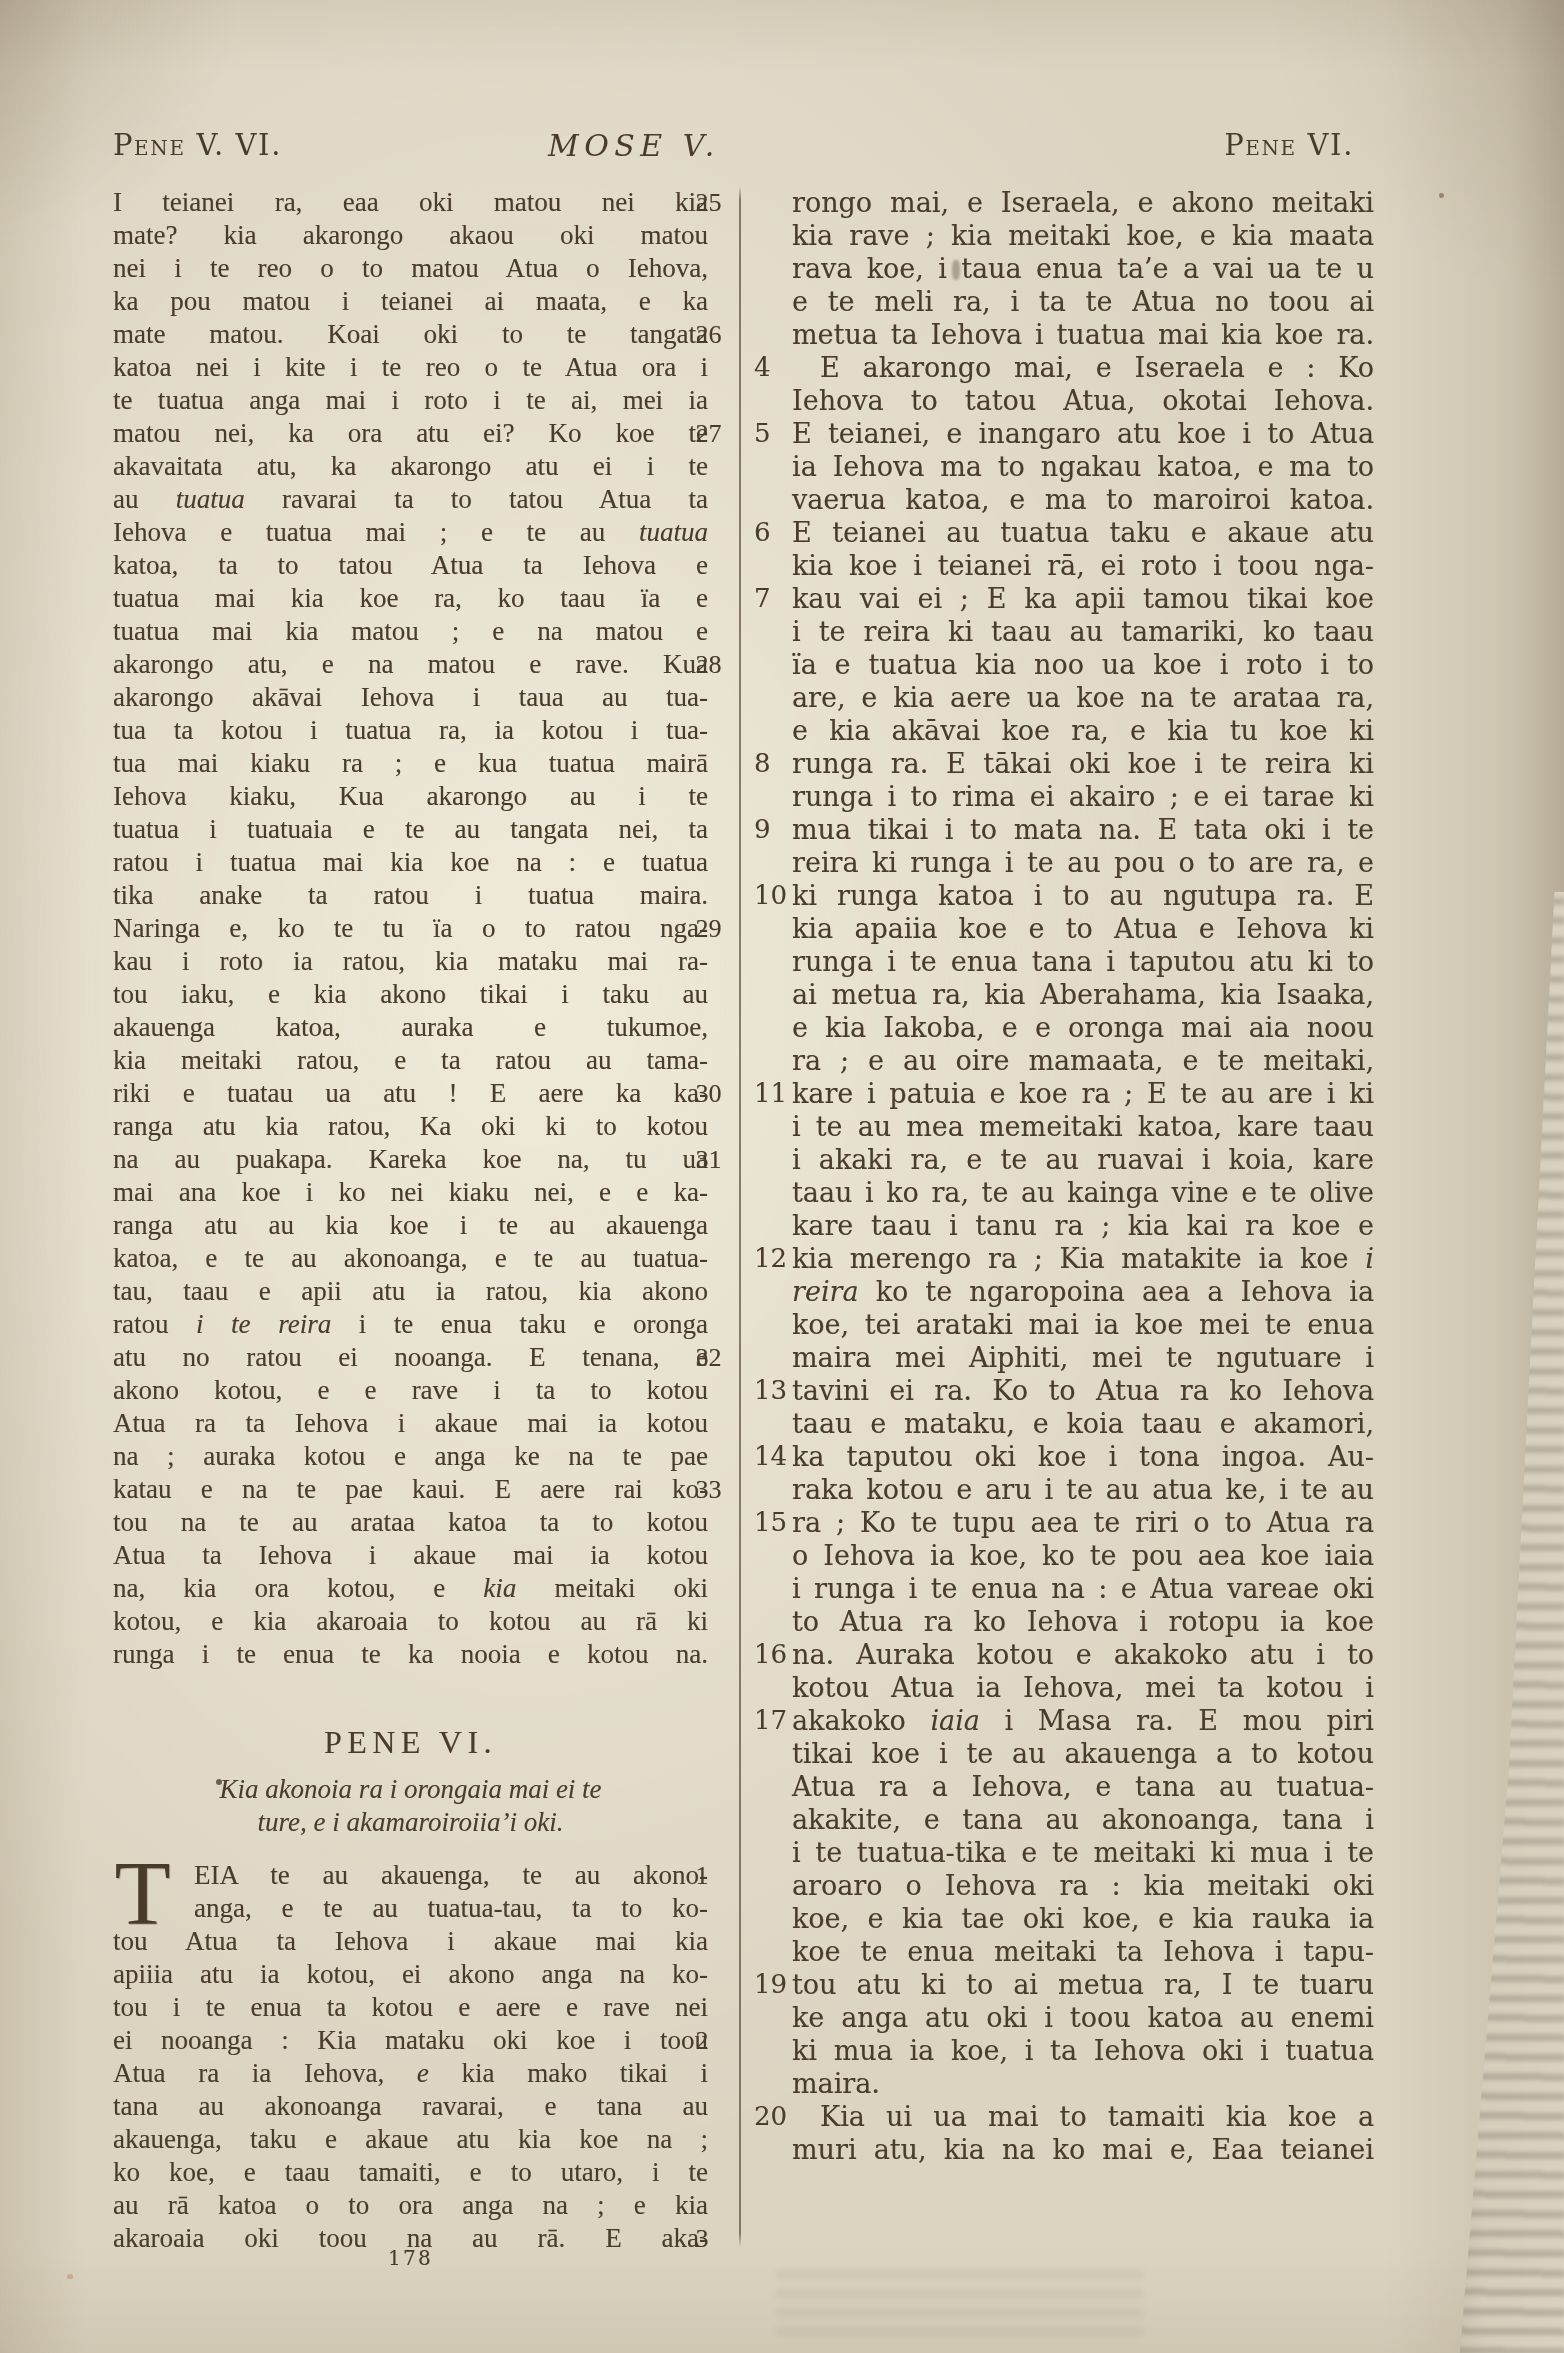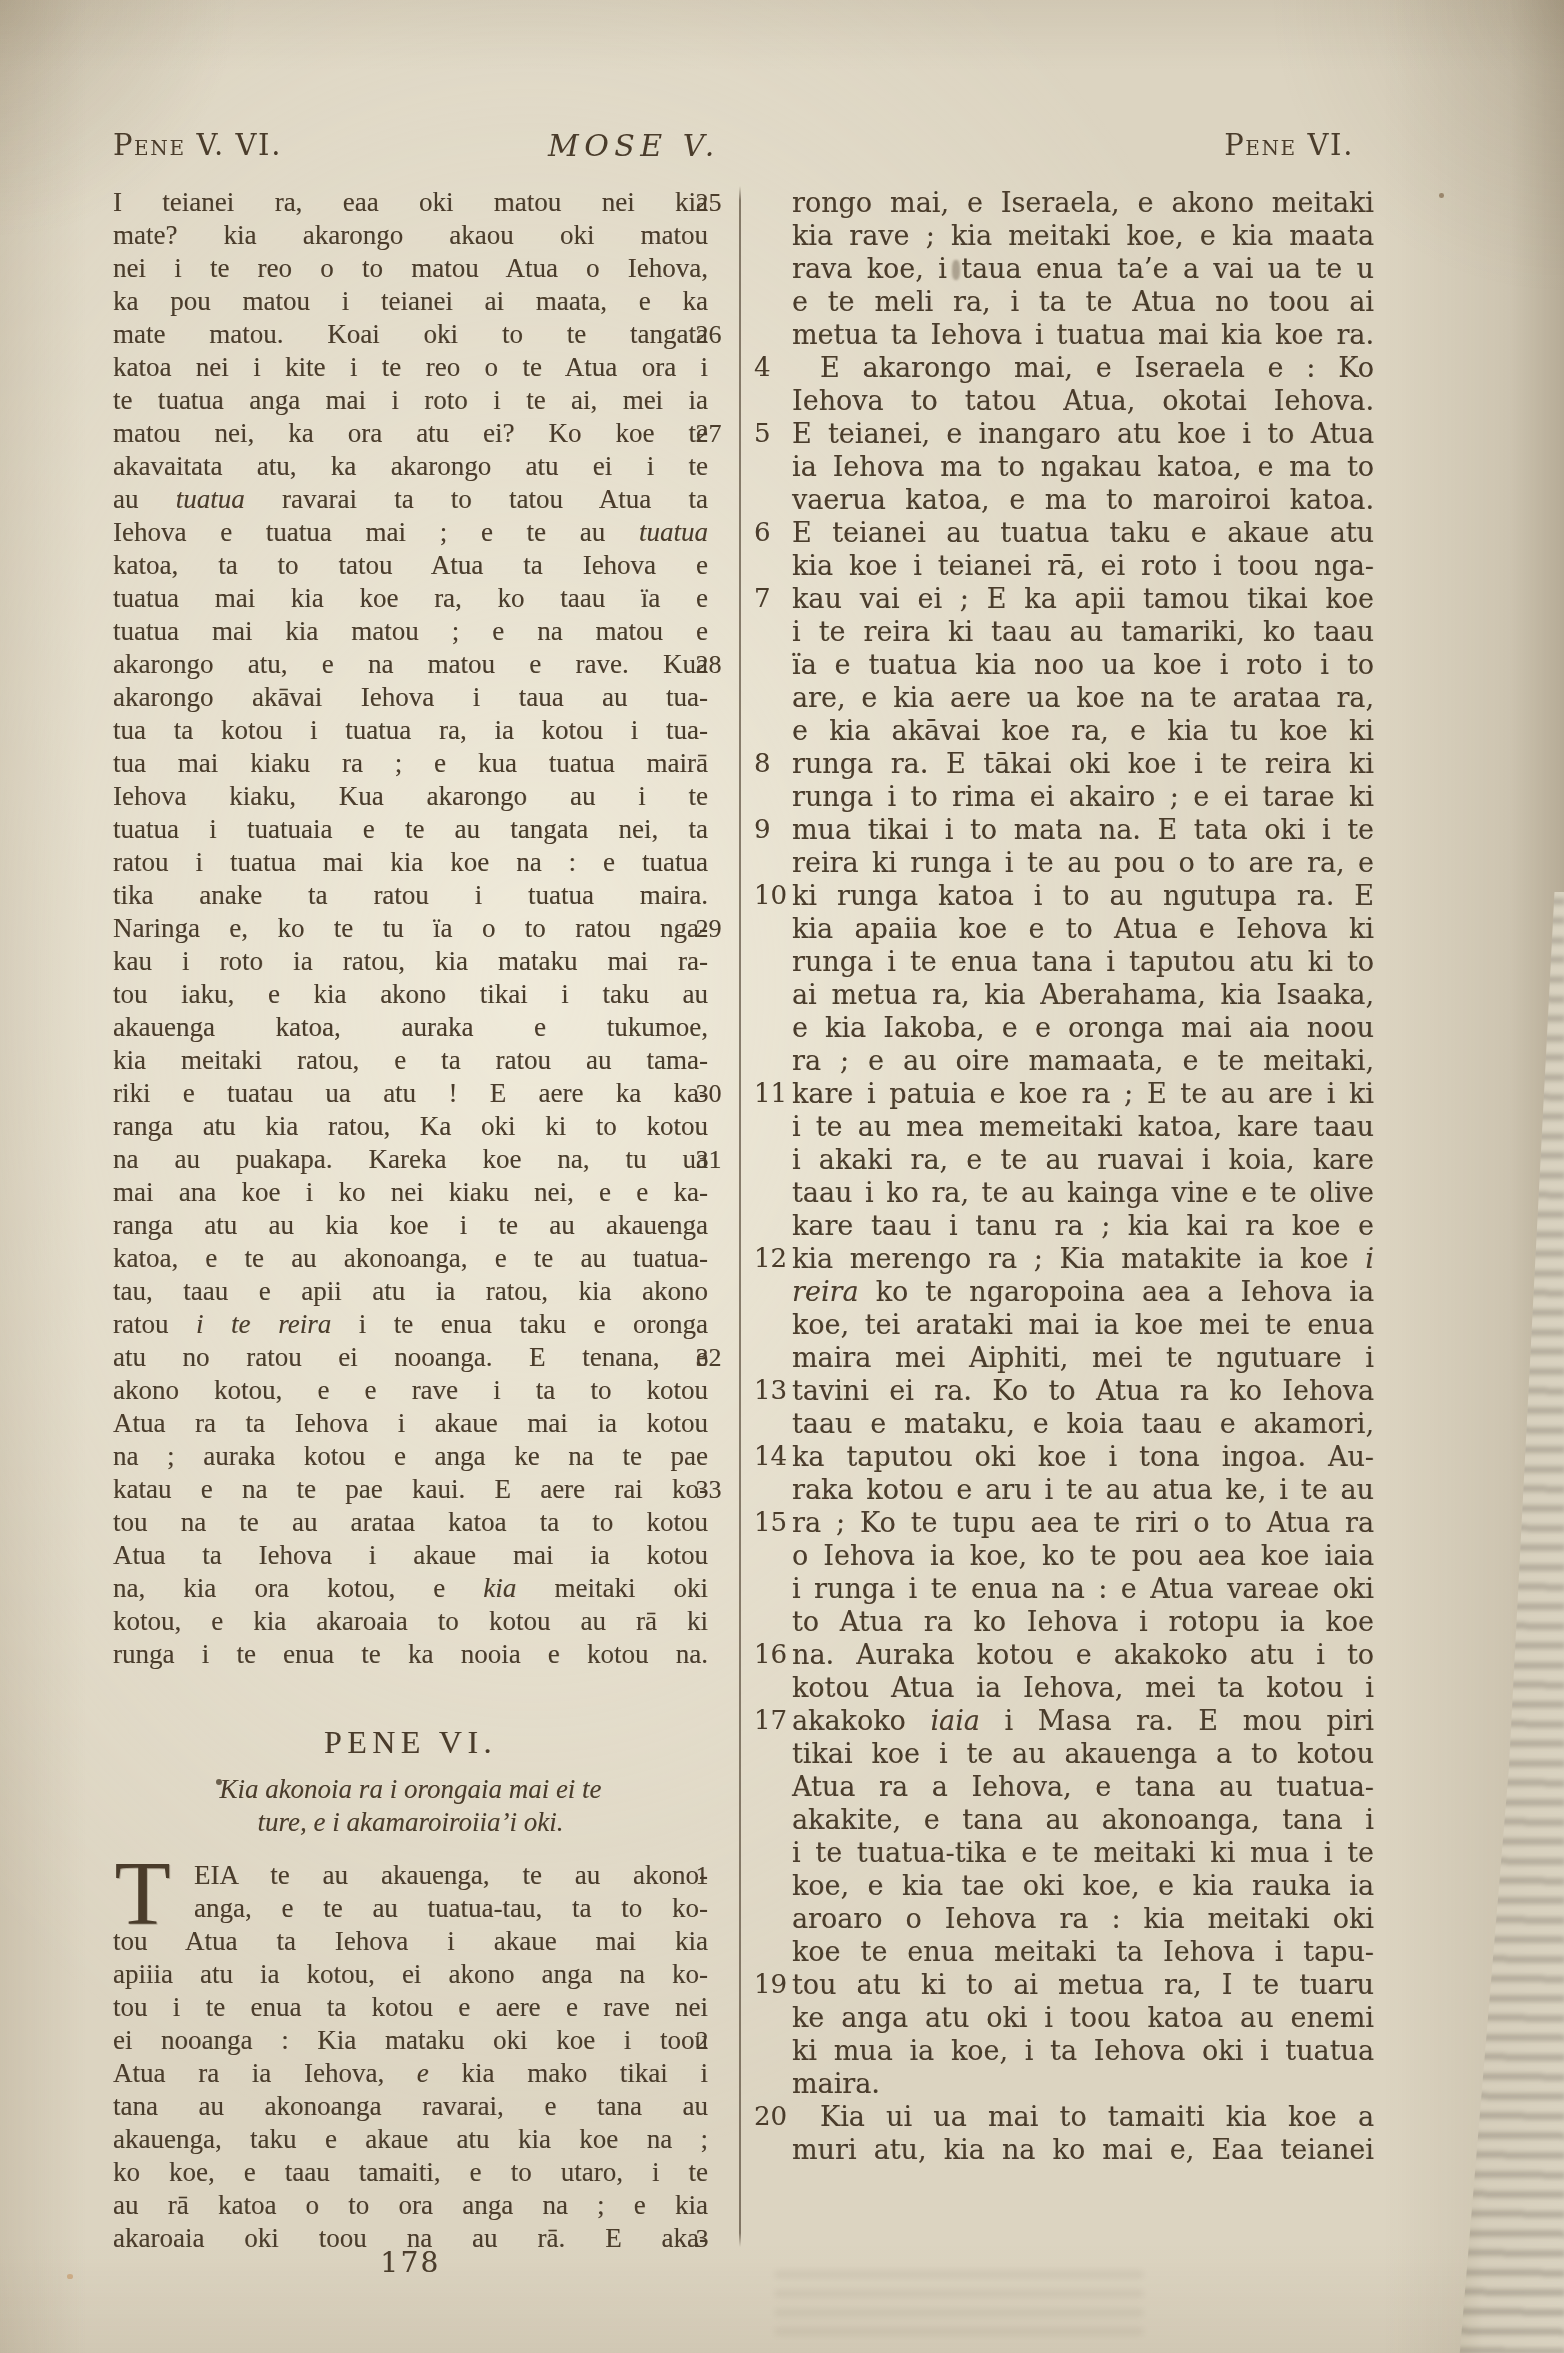--- a/index.html
+++ b/index.html
@@ -42,21 +42,21 @@
   .vnum{position:absolute;font-size:26px;text-shadow:0.3px 0.3px 0 rgba(60,48,32,.30);}
   .vr{right:-23.5px;width:36px;text-align:right;}
   .vl{left:-38px;width:31px;text-align:right;}
 
   .heading{height:36px;line-height:36px;margin:53px 0 12.5px;text-align:center;
     font-size:32px;letter-spacing:5.5px;text-shadow:0.3px 0.3px 0 rgba(60,48,32,.30);}
   .subtitle{height:33px;line-height:33px;font-style:italic;text-align:center;font-size:27px;
     text-shadow:0.2px 0.2px 0 rgba(60,48,32,.25);}
 
   #pageno{position:absolute;left:113px;top:2246px;width:595px;text-align:center;
-    font-size:28px;letter-spacing:2.3px;text-shadow:0.3px 0.3px 0 rgba(60,48,32,.30);}
+    font-size:20px;letter-spacing:2.3px;text-shadow:0.3px 0.3px 0 rgba(60,48,32,.30);}
 
   #rule{
     position:absolute;left:739px;top:186px;width:1.6px;height:2061px;
     background:linear-gradient(to bottom, rgba(74,60,44,0), rgba(74,60,44,.62) 14px,
       rgba(74,60,44,.62) calc(100% - 14px), rgba(74,60,44,0));
   }
 
   #page-edge{
     position:absolute;right:0;top:892px;width:117px;height:1462px;
     clip-path:polygon(100% 0, 91% 0, 52% 60%, 10% 100%, 100% 100%);
@@ -194,22 +194,22 @@
     <div class="line"><span>o Iehova ia koe, ko te pou aea koe iaia</span></div>
     <div class="line"><span>i runga i te enua na : e Atua vareae oki</span></div>
     <div class="line"><span>to Atua ra ko Iehova i rotopu ia koe</span></div>
     <div class="line"><span class="vnum vl">16</span><span>na.  Auraka kotou e akakoko atu i to</span></div>
     <div class="line"><span>kotou Atua ia Iehova, mei ta kotou i</span></div>
     <div class="line"><span class="vnum vl">17</span><span>akakoko <i>iaia</i> i Masa ra.  E mou piri</span></div>
     <div class="line"><span>tikai koe i te au akauenga a to kotou</span></div>
     <div class="line"><span>Atua ra a Iehova, e tana au tuatua-</span></div>
     <div class="line"><span>akakite, e tana au akonoanga, tana i</span></div>
     <div class="line"><span>i te tuatua-tika e te meitaki ki mua i te</span></div>
+    <div class="line"><span>aroaro o Iehova ra : kia meitaki oki</span></div>
     <div class="line"><span>koe, e kia tae oki koe, e kia rauka ia</span></div>
-    <div class="line"><span>aroaro o Iehova ra : kia meitaki oki</span></div>
     <div class="line"><span>koe te enua meitaki ta Iehova i tapu-</span></div>
     <div class="line"><span class="vnum vl">19</span><span>tou atu ki to ai metua ra, I te tuaru</span></div>
     <div class="line"><span>ke anga atu oki i toou katoa au enemi</span></div>
     <div class="line"><span>ki mua ia koe, i ta Iehova oki i tuatua</span></div>
     <div class="line flushleft"><span>maira.</span></div>
     <div class="line ind"><span class="vnum vl">20</span><span>Kia ui ua mai to tamaiti kia koe a</span></div>
     <div class="line"><span>muri atu, kia na ko mai e, Eaa teianei</span></div>
   </div>
 
 <div id="pageno">178</div>

